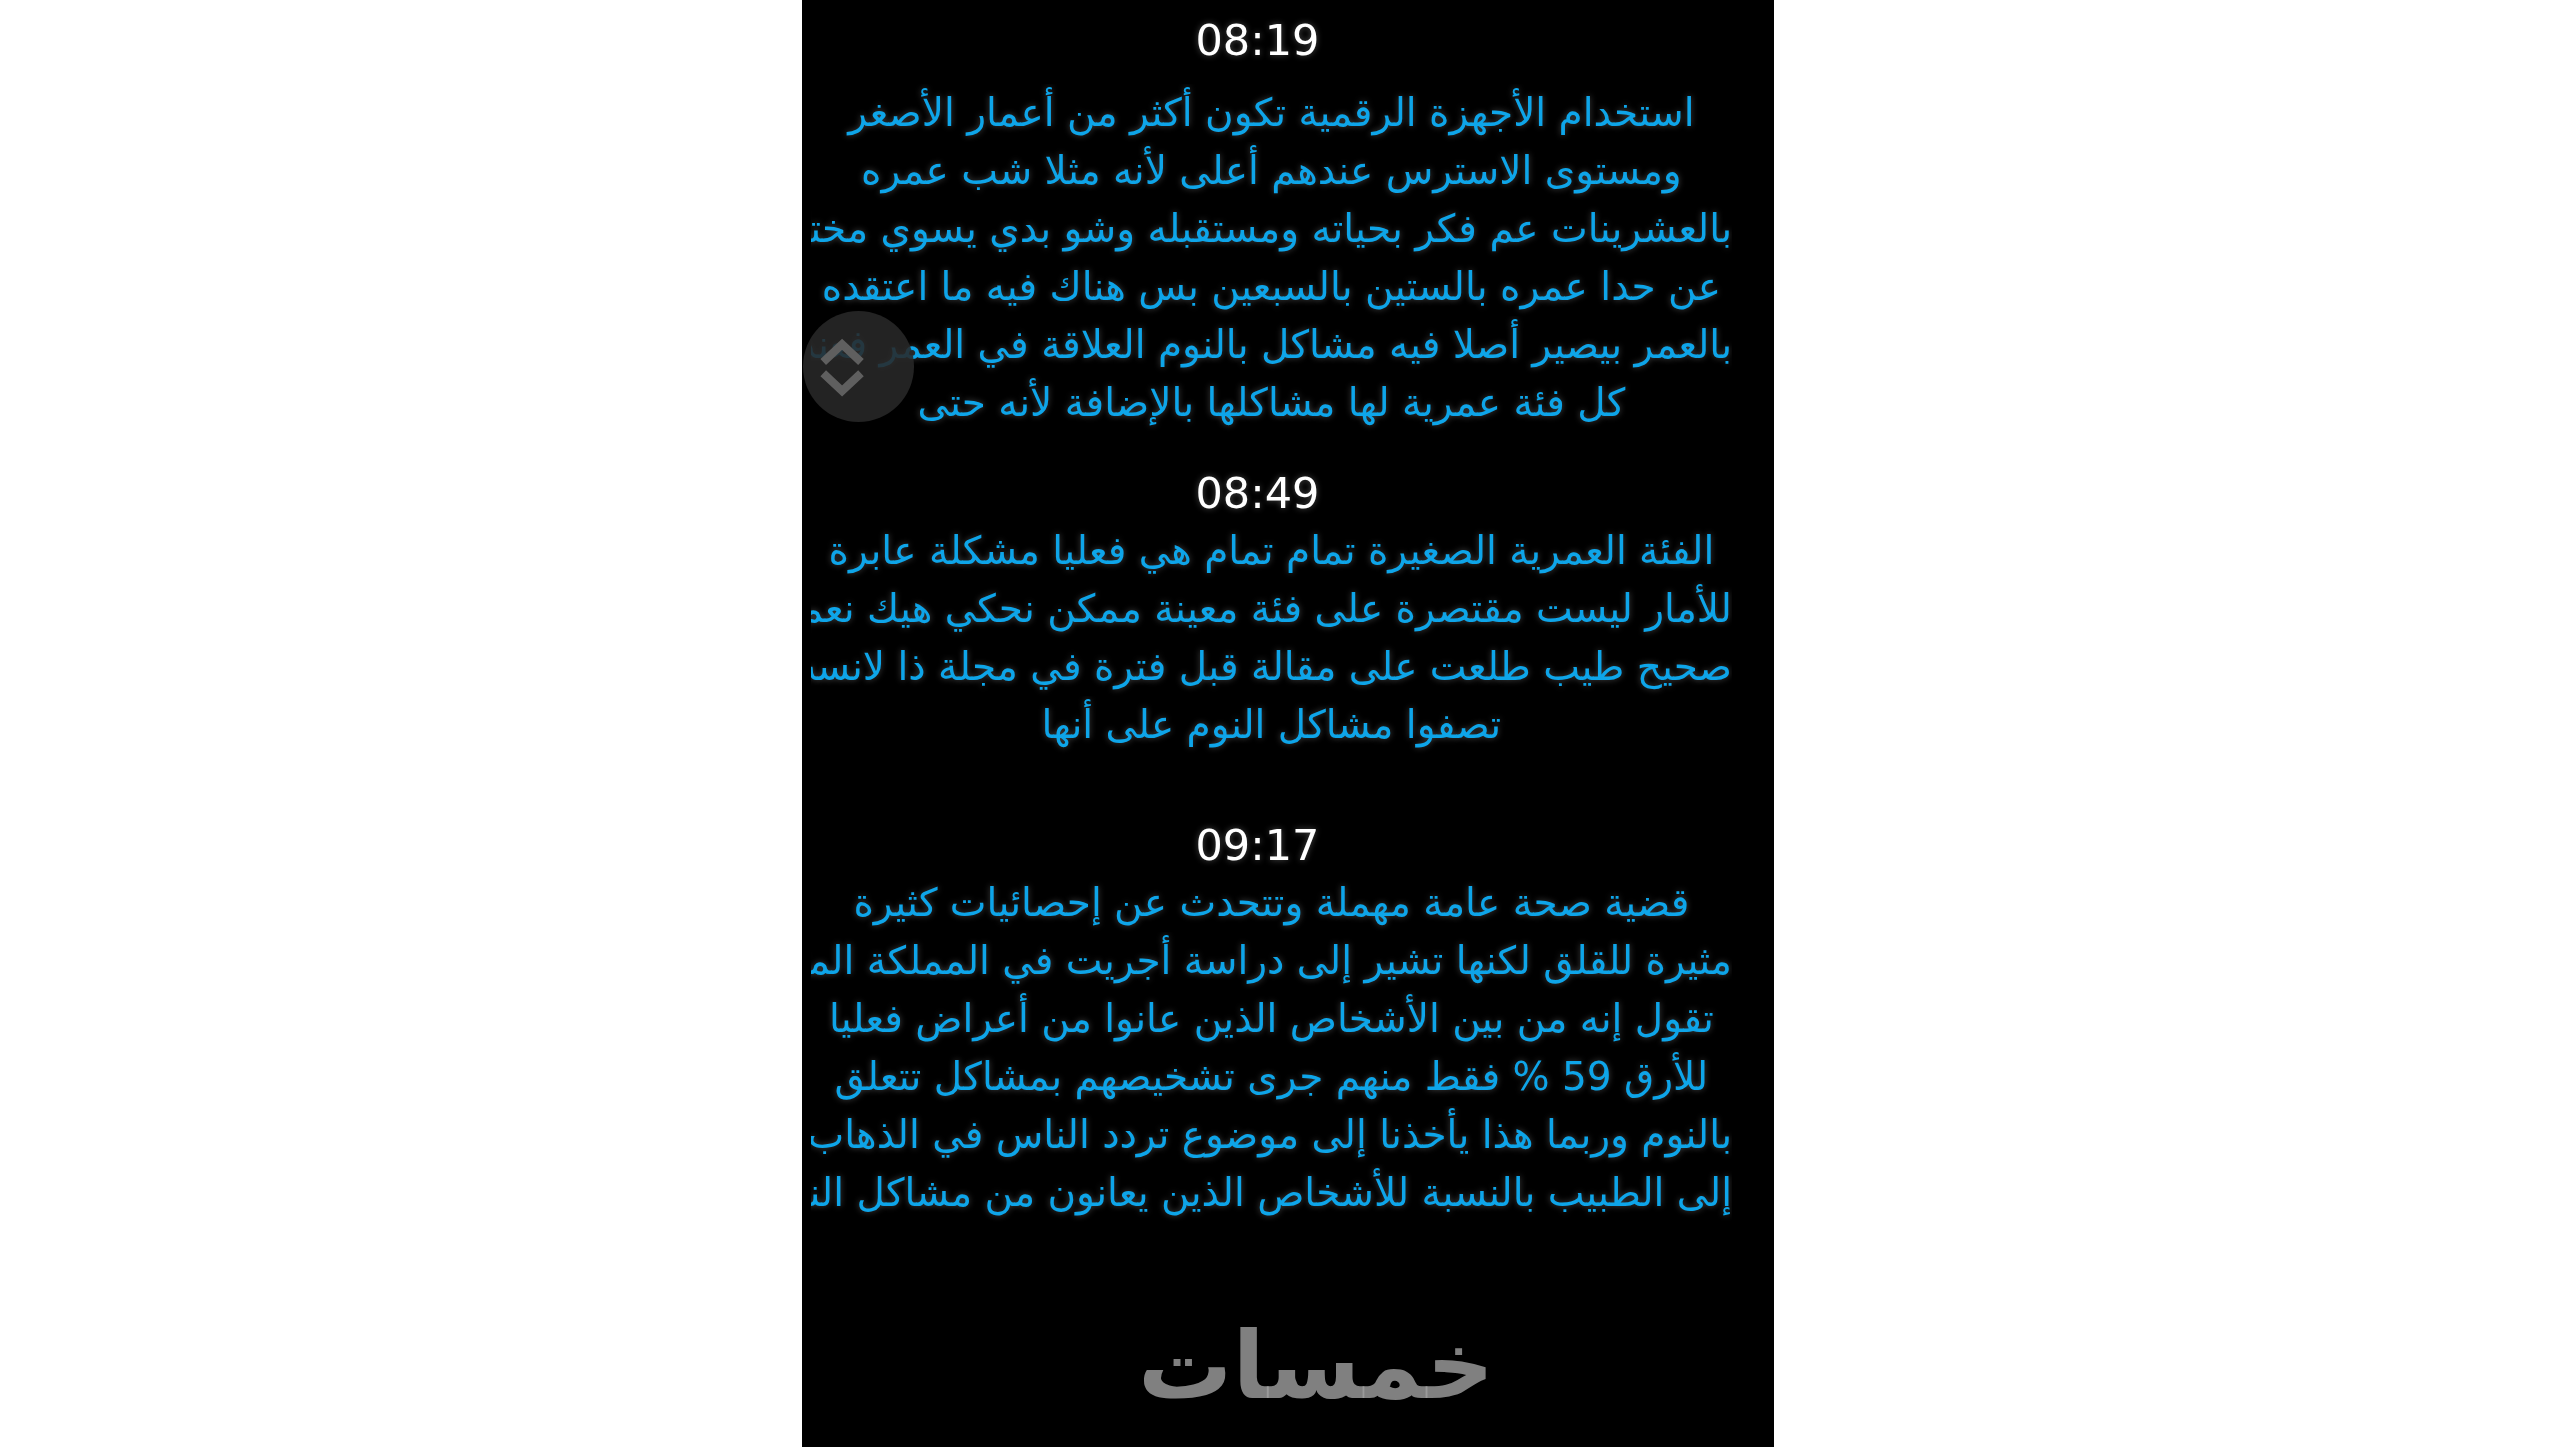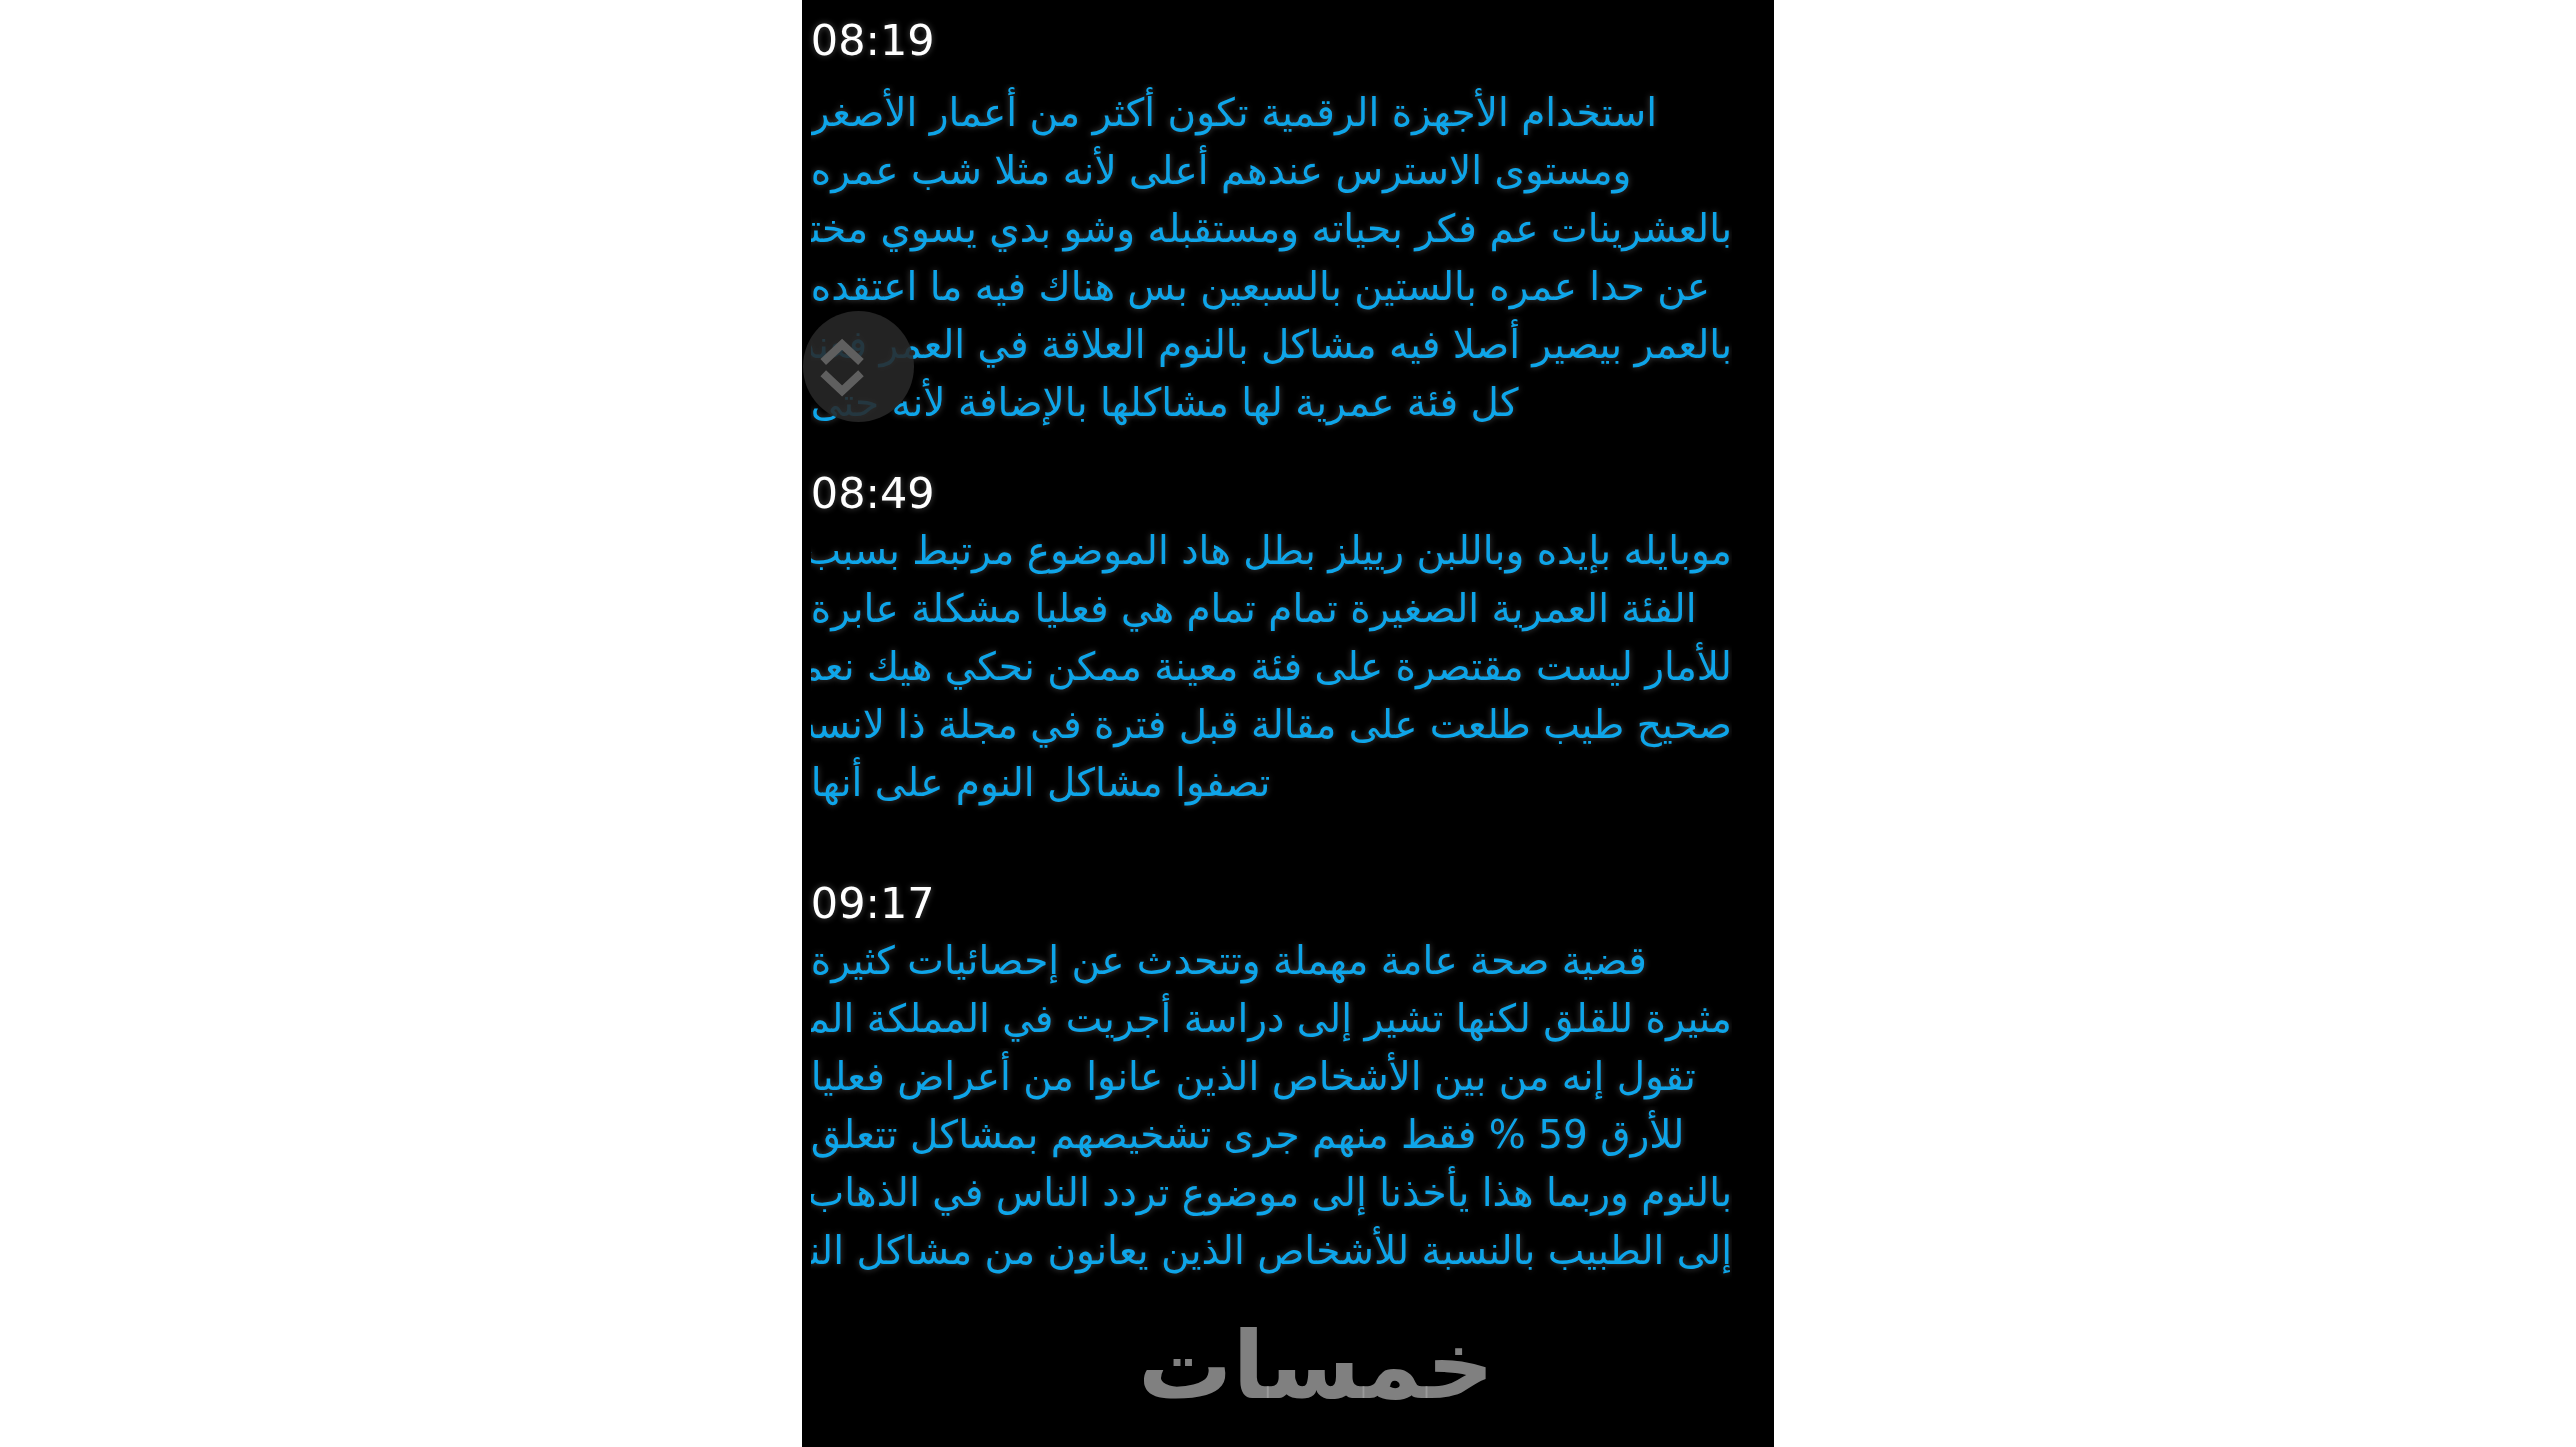--- a/index.html
+++ b/index.html
@@ -17,21 +17,21 @@
     top: 0;
     width: 972px;
     height: 1448px;
     background: #000000;
     overflow: hidden;
   }
   .transcript {
     position: absolute;
     top: 0; right: 0; bottom: 0; left: 0;
     direction: rtl;
-    text-align: left;
+    text-align: center;
     padding: 0 42px 0 8.8px;
     box-sizing: border-box;
     z-index: 1;
   }
   .section:nth-child(1) { margin-top: 11.3px; }
   .section:nth-child(1) .time { margin-bottom: 15px; }
   .section:nth-child(2) { margin-top: 32px; }
   .section:nth-child(3) { margin-top: 62px; }
   .time {
     font-size: 43px;
@@ -88,21 +88,20 @@
           <div class="time">08:19</div>
           <div class="line">استخدام الأجهزة الرقمية تكون أكثر من أعمار الأصغر</div>
           <div class="line">ومستوى الاسترس عندهم أعلى لأنه مثلا شب عمره</div>
           <div class="line">بالعشرينات عم فكر بحياته ومستقبله وشو بدي يسوي مختلف</div>
           <div class="line">عن حدا عمره بالستين بالسبعين بس هناك فيه ما اعتقده</div>
           <div class="line">بالعمر بيصير أصلا فيه مشاكل بالنوم العلاقة في العمر فعند</div>
           <div class="line">كل فئة عمرية لها مشاكلها بالإضافة لأنه حتى</div>
         </div>
         <div class="section">
           <div class="time">08:49</div>
-          <div class="line">موبايله بإيده وباللبن رييلز بطل هاد الموضوع مرتبط بسبب</div>
           <div class="line">الفئة العمرية الصغيرة تمام تمام هي فعليا مشكلة عابرة</div>
           <div class="line">للأمار ليست مقتصرة على فئة معينة ممكن نحكي هيك نعم</div>
           <div class="line">صحيح طيب طلعت على مقالة قبل فترة في مجلة ذا لانست</div>
           <div class="line">تصفوا مشاكل النوم على أنها</div>
         </div>
         <div class="section">
           <div class="time">09:17</div>
           <div class="line">قضية صحة عامة مهملة وتتحدث عن إحصائيات كثيرة</div>
           <div class="line">مثيرة للقلق لكنها تشير إلى دراسة أجريت في المملكة المتحدة</div>
           <div class="line">تقول إنه من بين الأشخاص الذين عانوا من أعراض فعليا</div>

